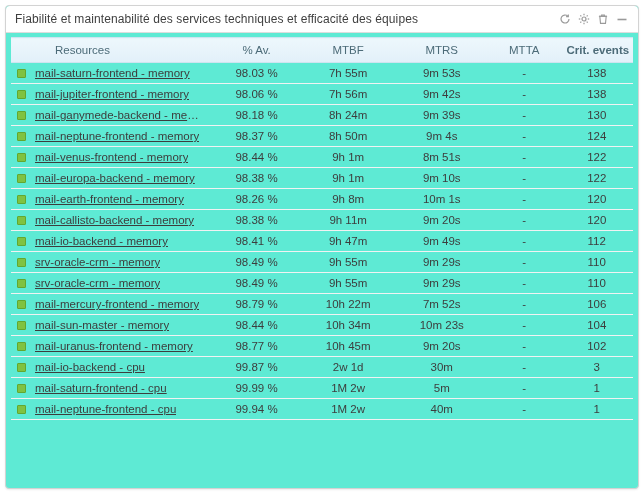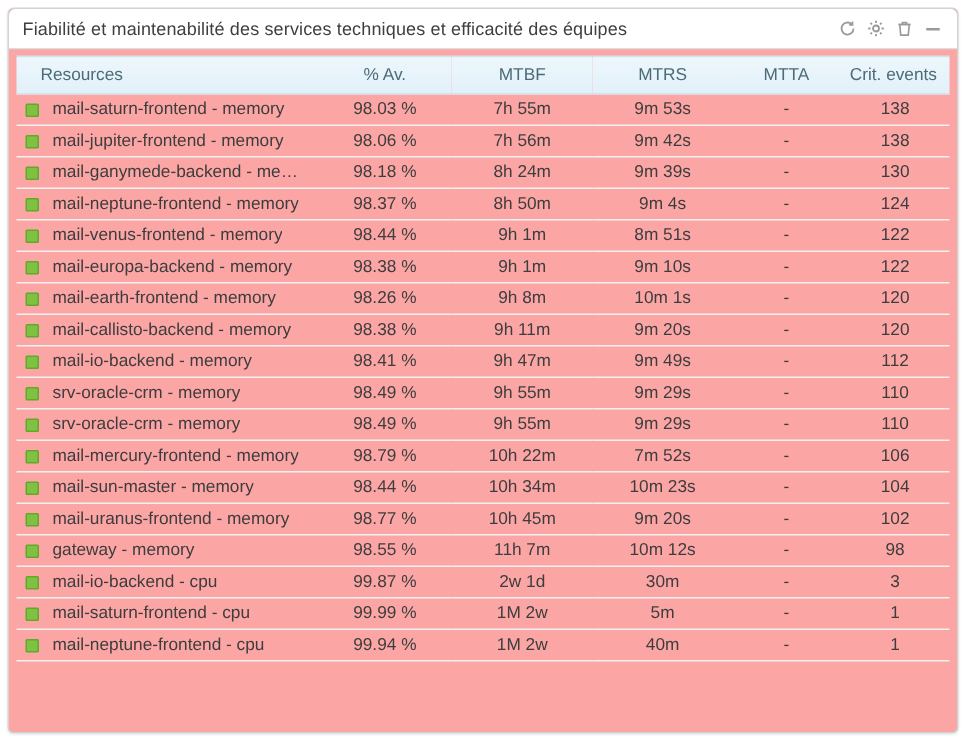--- a/index.html
+++ b/index.html
@@ -18,21 +18,21 @@
   }
   .panel {
     position: absolute;
     left: 5px;
     top: 5px;
     width: 634px;
     height: 484px;
     box-sizing: border-box;
     border: 1px solid #d3d3d3;
     border-radius: 4px;
-    background: #fca5a5;
+    background: #5eead4;
     box-shadow: 0 1px 2px rgba(0,0,0,0.08);
     display: flex;
     flex-direction: column;
   }
   .panel-header {
     height: 27px;
     min-height: 27px;
     box-sizing: border-box;
     border-bottom: 1px solid #dddddd;
     background: #ffffff;
@@ -90,31 +90,32 @@
     color: #4c6b78;
     font-weight: normal;
     font-size: 11.5px;
     height: 24px;
     padding: 0 6px;
     text-align: right;
     white-space: nowrap;
   }
   table.grid thead th.col-res {
     text-align: left;
-    padding-left: 16px;
+    padding-left: 44px;
   }
   table.grid thead th.col-av,
   table.grid thead th.col-mtbf,
   table.grid thead th.col-mtrs,
   table.grid thead th.col-mtta {
     text-align: center;
   }
   table.grid thead th.col-crit {
     text-align: right;
     padding-right: 26px;
+    font-weight: bold;
   }
   table.grid tbody td {
     height: 20px;
     padding: 0 6px;
     border-bottom: 1px solid #f2f2f2;
     white-space: nowrap;
     overflow: hidden;
     text-overflow: ellipsis;
     color: #3d3d3d;
     font-size: 11.5px;
@@ -142,20 +143,21 @@
     flex: 0 0 auto;
     border-radius: 1px;
     background: #7fc242;
     border: 1px solid #63a72f;
     box-sizing: border-box;
   }
   .res-label {
     overflow: hidden;
     text-overflow: ellipsis;
     white-space: nowrap;
+    text-decoration: underline;
   }
   col.w-res { width: 200px; }
   col.w-av { width: 88px; }
   col.w-mtbf { width: 94px; }
   col.w-mtrs { width: 92px; }
   col.w-mtta { width: 72px; }
   col.w-crit { width: 72px; }
 </style>
 </head>
 <body>
@@ -402,33 +404,20 @@
               <td class="c-av">98.77 %</td>
               <td class="c-mtbf">10h 45m</td>
               <td class="c-mtrs">9m 20s</td>
               <td class="c-mtta">-</td>
               <td class="c-crit">102</td>
             </tr>
             <tr>
               <td class="c-res">
                 <div class="res-cell">
                   <span class="status-dot"></span>
-                  <span class="res-label">gateway - memory</span>
-                </div>
-              </td>
-              <td class="c-av">98.55 %</td>
-              <td class="c-mtbf">11h 7m</td>
-              <td class="c-mtrs">10m 12s</td>
-              <td class="c-mtta">-</td>
-              <td class="c-crit">98</td>
-            </tr>
-            <tr>
-              <td class="c-res">
-                <div class="res-cell">
-                  <span class="status-dot"></span>
                   <span class="res-label">mail-io-backend - cpu</span>
                 </div>
               </td>
               <td class="c-av">99.87 %</td>
               <td class="c-mtbf">2w 1d</td>
               <td class="c-mtrs">30m</td>
               <td class="c-mtta">-</td>
               <td class="c-crit">3</td>
             </tr>
             <tr>

